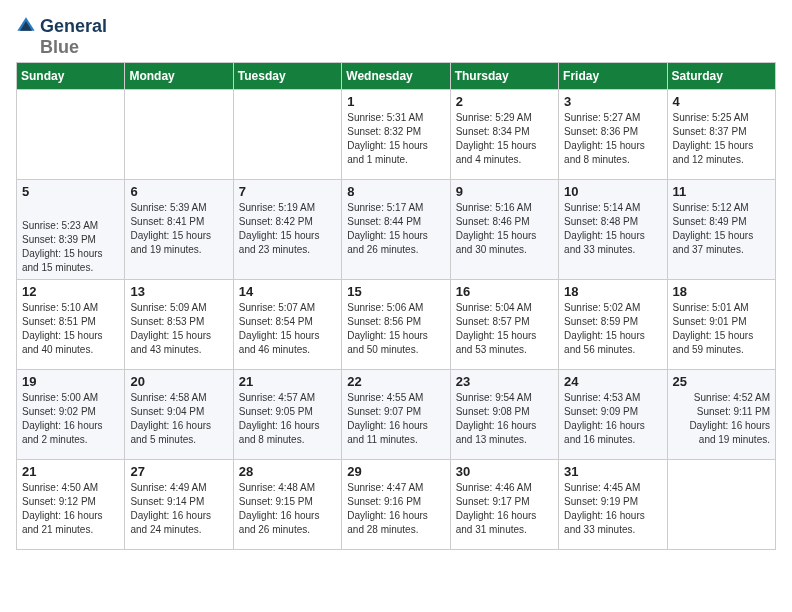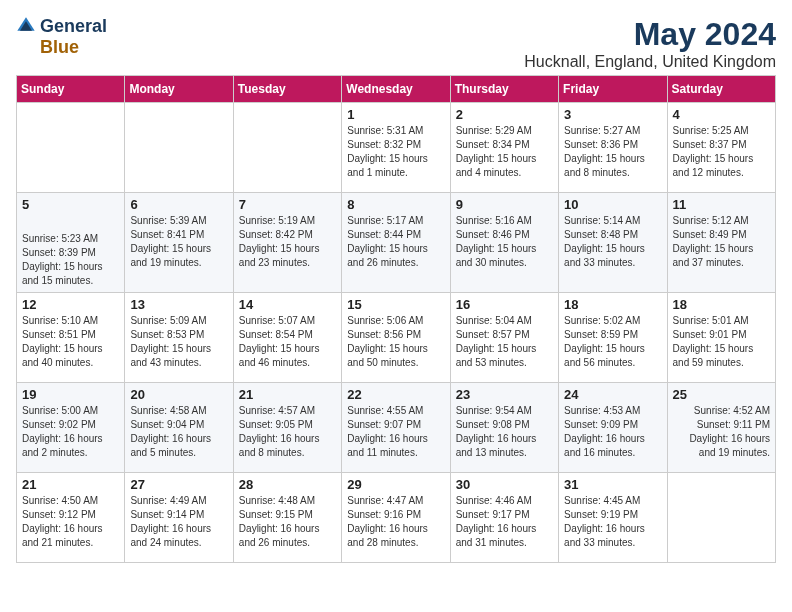--- a/index.html
+++ b/index.html
@@ -22,21 +22,21 @@
       gap: 4px;
     }
     .logo-text-general {
       font-size: 18px;
       font-weight: bold;
       color: #1a3a5c;
     }
     .logo-text-blue {
       font-size: 18px;
       font-weight: bold;
-      color: #a16207;
+      color: #737373;
     }
     .logo-icon {
       width: 20px;
       height: 20px;
     }
     .title-section {
       text-align: right;
     }
     .main-title {
       font-size: 32px;
@@ -46,21 +46,21 @@
     .subtitle {
       font-size: 16px;
       color: #333;
     }
     table {
       width: 100%;
       border-collapse: collapse;
       table-layout: fixed;
     }
     th {
-      background-color: #be185d;
+      background-color: #15803d;
       color: white;
       padding: 6px 4px;
       font-size: 12px;
       font-weight: bold;
       text-align: left;
       border: 1px solid #ccc;
     }
     td {
       border: 1px solid #ccc;
       vertical-align: top;
@@ -96,24 +96,20 @@
   <div class="logo">
     <svg class="logo-icon" viewBox="0 0 30 30">
       <polygon points="15,2 28,22 2,22" fill="#2a7abf"></polygon>
       <polygon points="15,8 24,22 6,22" fill="#1a3a5c"></polygon>
     </svg>
     <div>
       <span class="logo-text-general">General</span><br>
       <span class="logo-text-blue">Blue</span>
     </div>
   </div>
-  <div class="title-section">
-    <div class="main-title">May 2024</div>
-    <div class="subtitle">Hucknall, England, United Kingdom</div>
-  </div>
 </div>
 
 <table>
   <thead>
     <tr id="header-row">
         <th>Sunday</th>
         <th>Monday</th>
         <th>Tuesday</th>
         <th>Wednesday</th>
         <th>Thursday</th>

